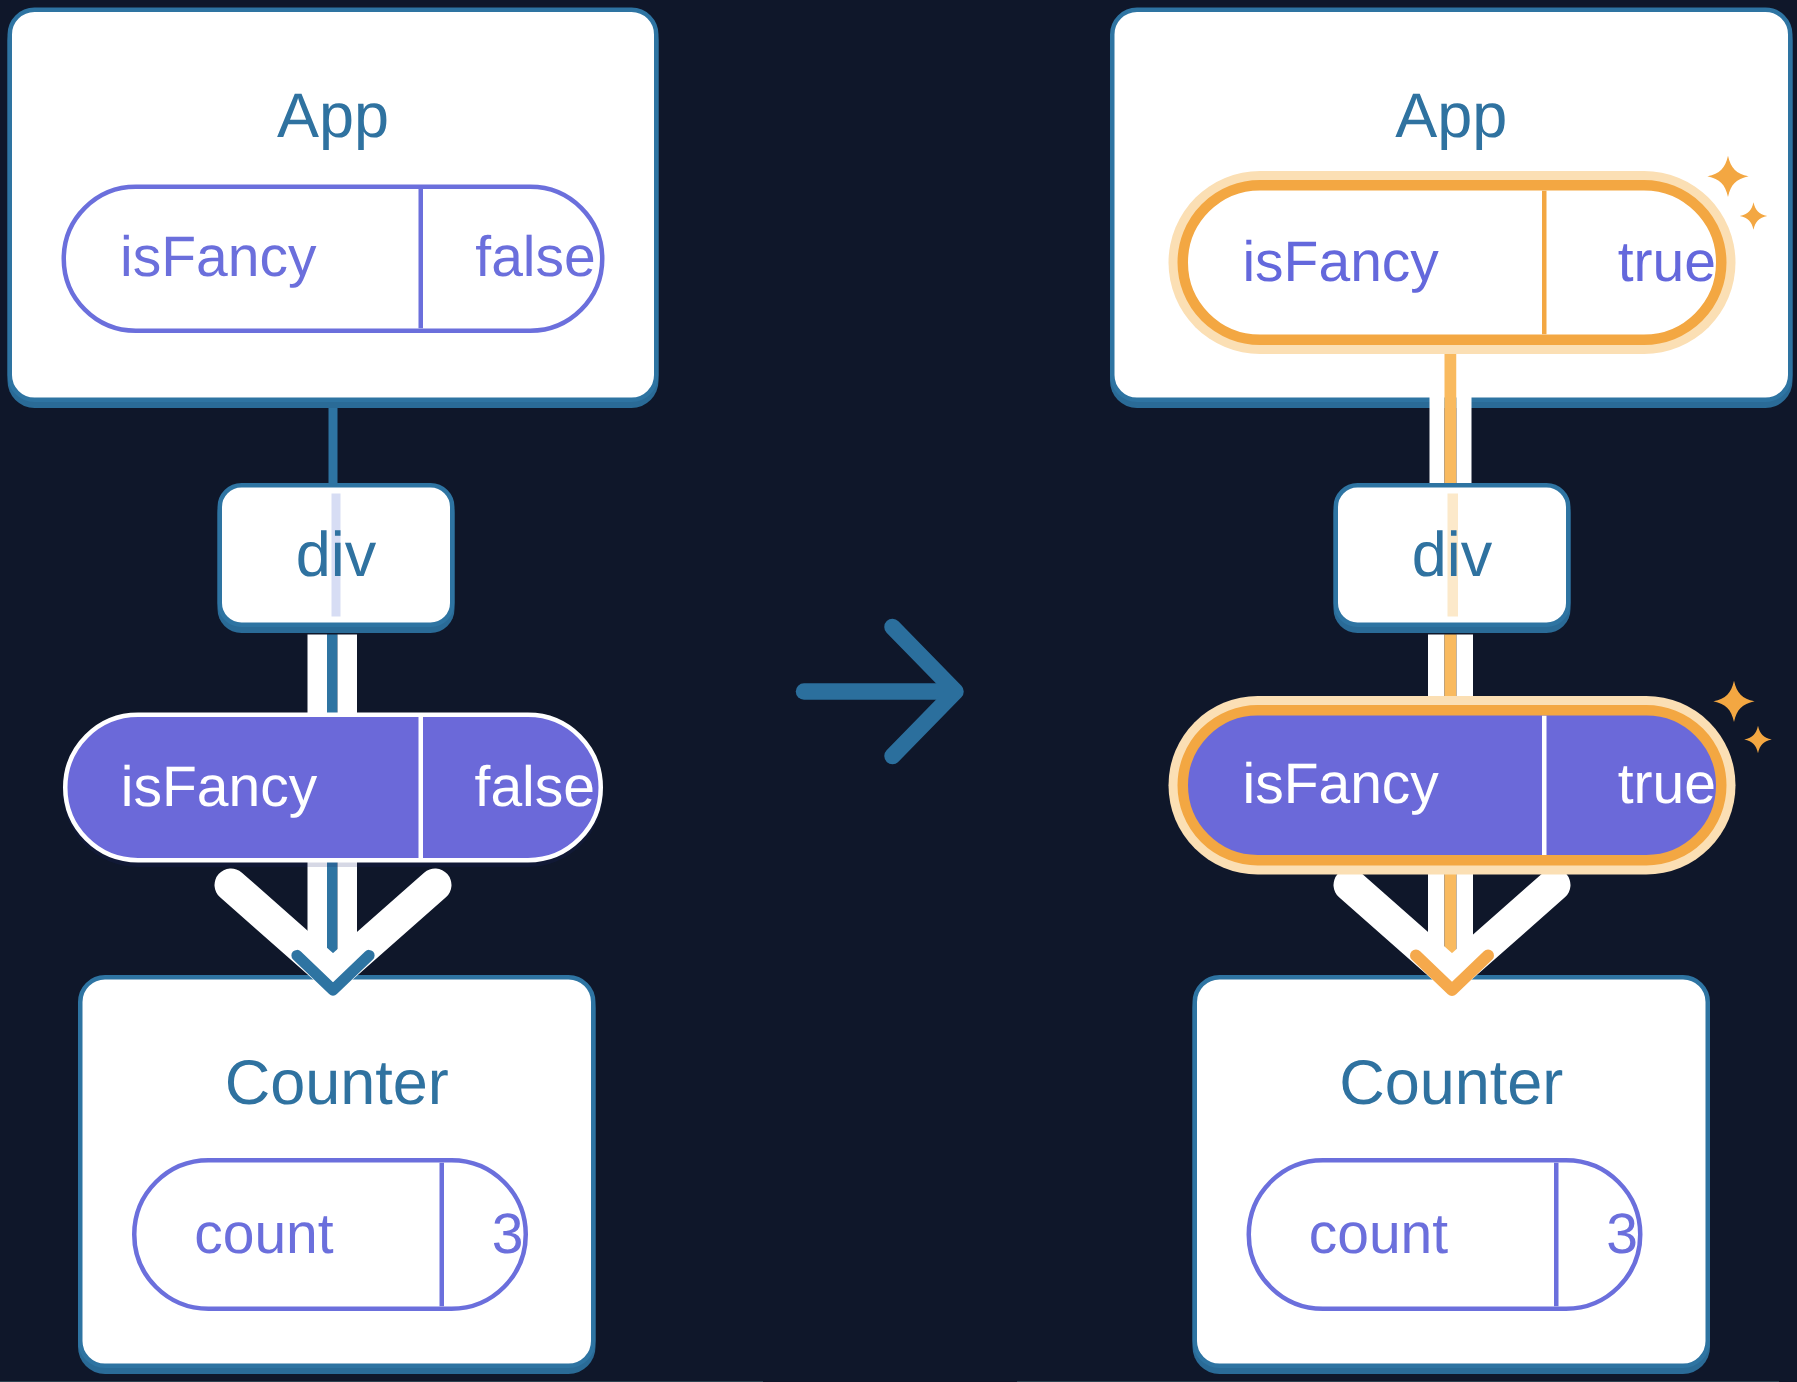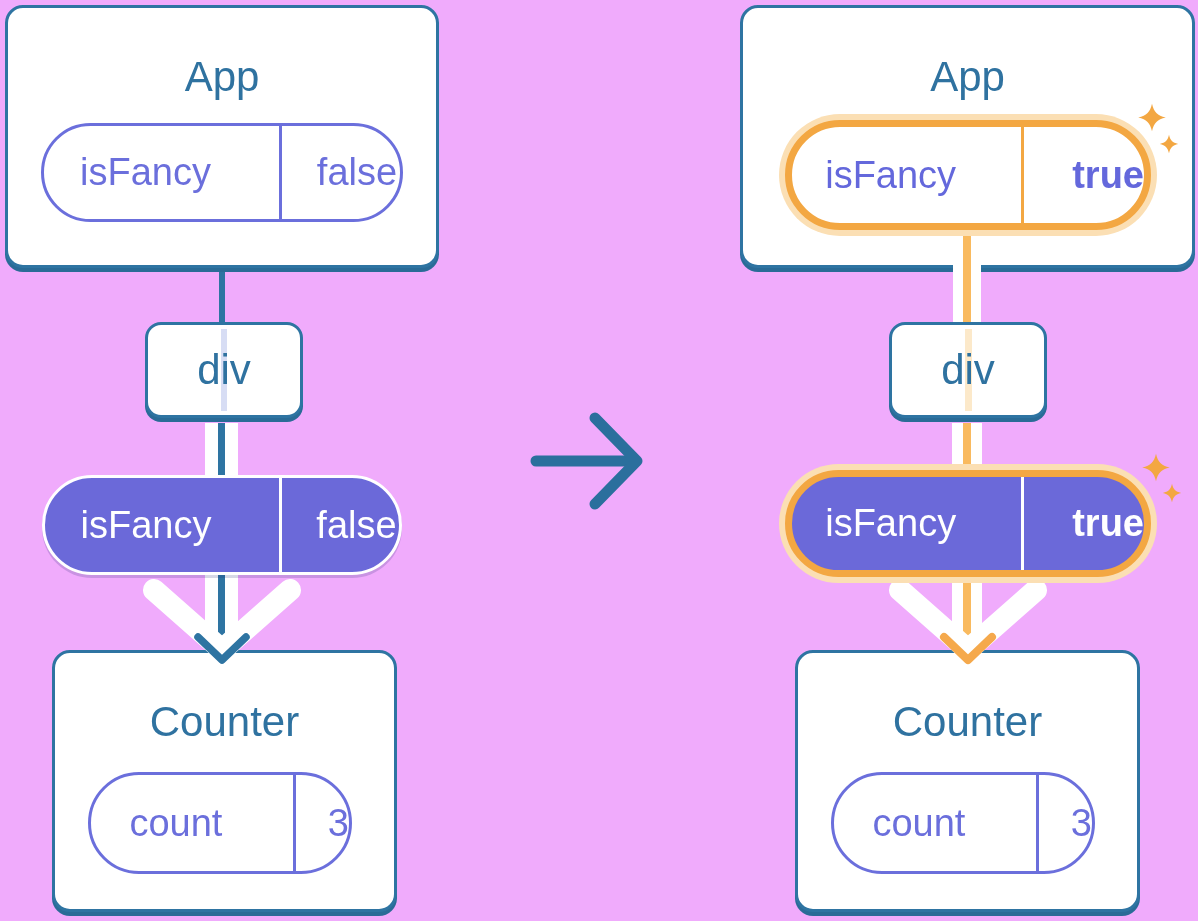--- a/index.html
+++ b/index.html
@@ -1,18 +1,18 @@
 <!DOCTYPE html>
 <html><head>
 <meta charset="utf-8">
 <style>
   html,body{margin:0;padding:0;background:#486874;}
   .canvas{
     position:relative;width:1198px;height:921px;overflow:hidden;
-    background:#f0abfc;
+    background:#0f172a;
     font-family:"Liberation Sans", sans-serif;
   }
   
   .card{
     position:absolute;background:#ffffff;border:3px solid #2E74A2;
     border-radius:18px;box-sizing:border-box;
     box-shadow:0 4px 0 0 #2A6B97;z-index:2;
   }
   .card-title{
     position:absolute;left:0;right:0;text-align:center;
@@ -32,21 +32,21 @@
   .outline{background:#ffffff;border:3px solid #6B6FDC;color:#6B6FDC;}
   .outline .divider{background:#6B6FDC;}
   .filled{background:#6B69D9;border:3px solid #ffffff;color:#ffffff;
           box-shadow:0 3px 0 rgba(25,40,110,0.18);}
   .filled .divider{background:#ffffff;}
   .ring{border:7px solid #F3A742;box-shadow:0 0 0 6px #FBDFB4;border-radius:64px;}
   .ring.outline{color:#6468DC;}
   .ring.outline .divider{background:#F3A742;}
   .ring.filled{background:#6B69D9;color:#ffffff;}
   .ring.filled .divider{background:#ffffff;}
-  .bold-val{font-weight:700;padding-left:16px;}
+  .bold-val{font-weight:400;padding-left:16px;}
   
   .vline{position:absolute;z-index:1;}
   .z3{z-index:3;}
   .passthrough{position:absolute;top:4px;bottom:4px;left:50%;z-index:1;}
   svg.overlay{position:absolute;z-index:4;overflow:visible;}
   svg.topmost{position:absolute;z-index:6;overflow:visible;}
   .sparkle{position:absolute;z-index:7;}
 </style>
 </head>
 <body>

